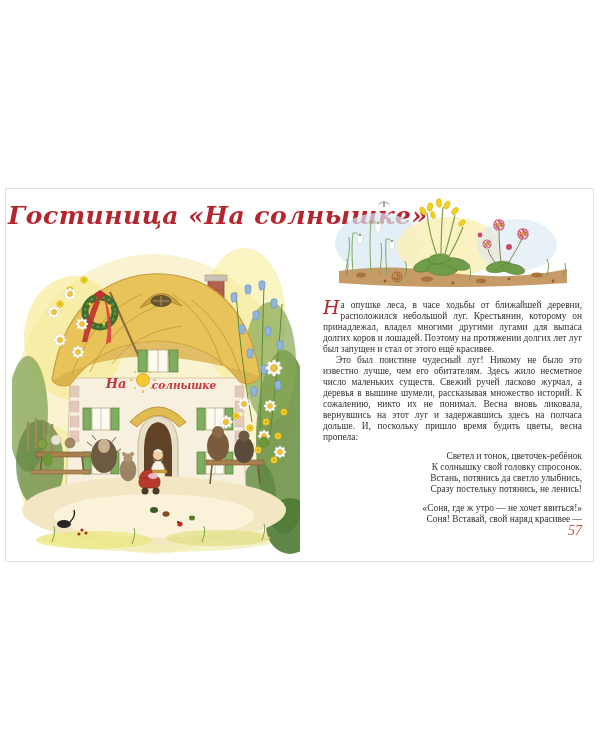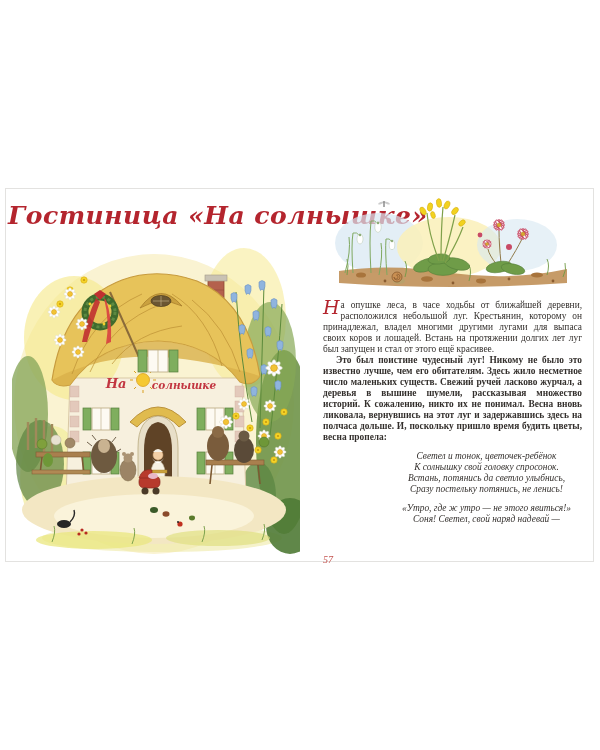--- a/index.html
+++ b/index.html
@@ -22,30 +22,30 @@
     font-size:25px;letter-spacing:0.5px;color:#b4252e;line-height:1.1;
     white-space:nowrap;
   }
   .illu-left{position:absolute;left:6px;top:57px;width:288px;height:308px;}
   .illu-right{position:absolute;left:30px;top:4px;width:242px;height:100px;}
   .textblock{
     position:absolute;left:22px;top:111px;width:259px;
     font-size:9.4px;line-height:11px;color:#332f2c;text-align:justify;
   }
   .para{margin:0;}
-  .para.indent{text-indent:13px;font-weight:bold;}
+  .para.indent{text-indent:13px;}
   .dropcap{
     float:left;font-family:"DejaVu Serif", serif;font-style:italic;
     font-size:19px;line-height:15px;color:#b4252e;padding-right:1px;
   }
-  .poem{margin:8px 0 0 68px;font-style:italic;text-align:center;line-height:11px;}
+  .poem{margin:8px 0 0 68px;text-align:right;line-height:11px;}
   .poem div{white-space:nowrap;}
   .pageno{
-    margin-top:29px;text-align:left;font-style:italic;
-    color:#c4524e;font-size:10px;
+    margin-top:0;text-align:right;font-style:italic;
+    color:#c4524e;font-size:14px;
   }
   svg{display:block;}
 </style>
 </head>
 <body>
 
 <div class="canvas">
   <div class="spread">
 
     <div class="page left">
@@ -457,33 +457,33 @@
         </g>
 
         <g>
           <ellipse cx="68" cy="88" rx="6" ry="3" fill="#b8a06a"></ellipse>
           <circle cx="66" cy="84" r="5" fill="#c98f52" stroke="#8a5c30" stroke-width="0.8"></circle>
           <path d="M 66,84 m 0,-3 a 3,3 0 1,1 -3,3 a 2,2 0 1,0 2,-2" fill="none" stroke="#8a5c30" stroke-width="0.7"></path>
         </g>
       </svg>
 
       <div class="textblock">
-        <p class="para"><span class="dropcap">Н</span><span>а опушке леса, в часе ходьбы от ближайшей деревни, расположился небольшой луг. Крестьянин, которому он принадлежал, владел многими другими лугами для выпаса своих коров и лошадей. Встань на протяжении долгих лет луг был запущен и стал от этого ещё красивее.</span></p>
+        <p class="para"><span class="dropcap">Н</span><span>а опушке леса, в часе ходьбы от ближайшей деревни, расположился небольшой луг. Крестьянин, которому он принадлежал, владел многими другими лугами для выпаса долгих коров и лошадей. Поэтому на протяжении долгих лет луг был запущен и стал от этого ещё красивее.</span></p>
         <p class="para indent">Это был поистине чудесный луг! Никому не было это известно лучше, чем его обитателям. Здесь жило несметное число маленьких существ. Свежий ручей ласково журчал, а деревья в вышине шумели, рассказывая множество историй. К сожалению, никто их не понимал. Весна вновь ликовала, вернувшись на этот луг и задержавшись здесь на полчаса дольше. И, поскольку пришло время будить цветы, весна пропела:</p>
 
         <div class="poem">
           <div>Светел и тонок, цветочек-ребёнок</div>
           <div>К солнышку свой головку спросонок.</div>
           <div>Встань, потянись да светло улыбнись,</div>
           <div>Сразу постельку потянись, не ленись!</div>
         </div>
 
         <div class="poem">
-          <div>«Утро, где ж утро — не этого явиться!»</div>
-          <div>Соня! Светел, свой наряд надевай —</div>
+          <div>«Соня, где ж утро — не хочет явиться!»</div>
+          <div>Соня! Вставай, свой наряд красивее —</div>
         </div>
 
         <div class="pageno">57</div>
       </div>
     </div>
 
   </div>
 </div>
 
 </body></html>

